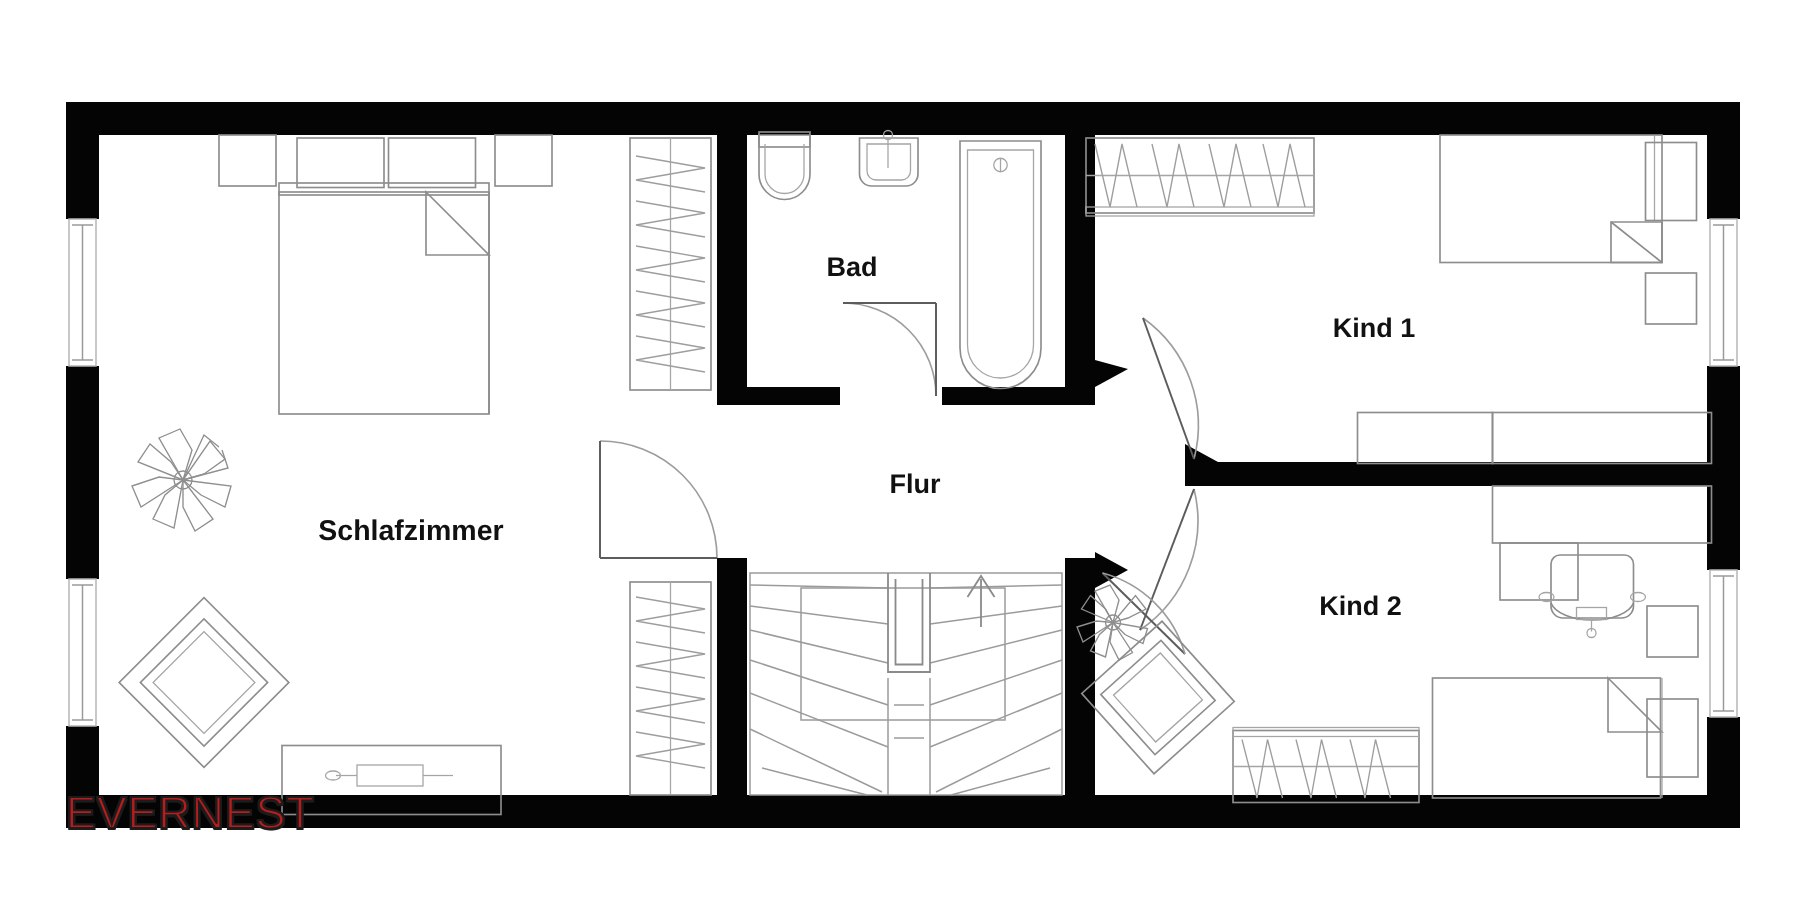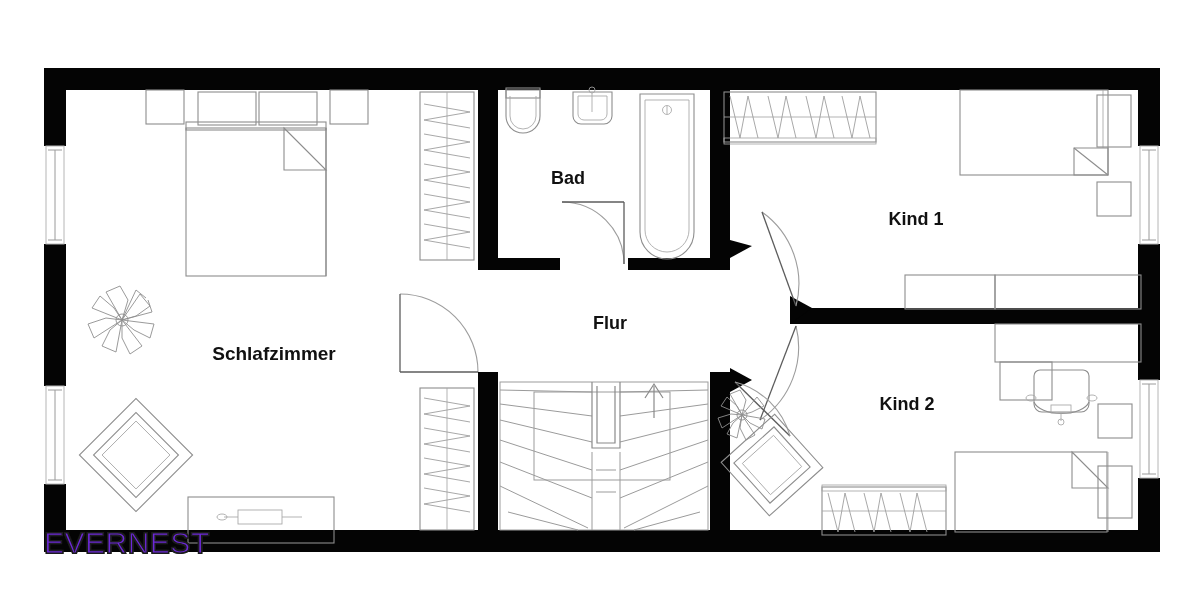--- a/index.html
+++ b/index.html
@@ -89,21 +89,21 @@
     fill: none;
   }
   #watermark {
     position: absolute;
     left: 44px;
     top: 528px;
     font-family: "Liberation Sans", sans-serif;
     font-size: 30px;
     letter-spacing: 0.5px;
     font-weight: 400;
-    color: #6d28d9;
+    color: #b91c1c;
     -webkit-text-stroke: 1.2px #1c1c1c;
     text-shadow:
       -1px -1px 0 #1c1c1c,
        1px -1px 0 #1c1c1c,
       -1px  1px 0 #1c1c1c,
        1px  1px 0 #1c1c1c;
     white-space: nowrap;
     user-select: none;
     line-height: 1;
   }

